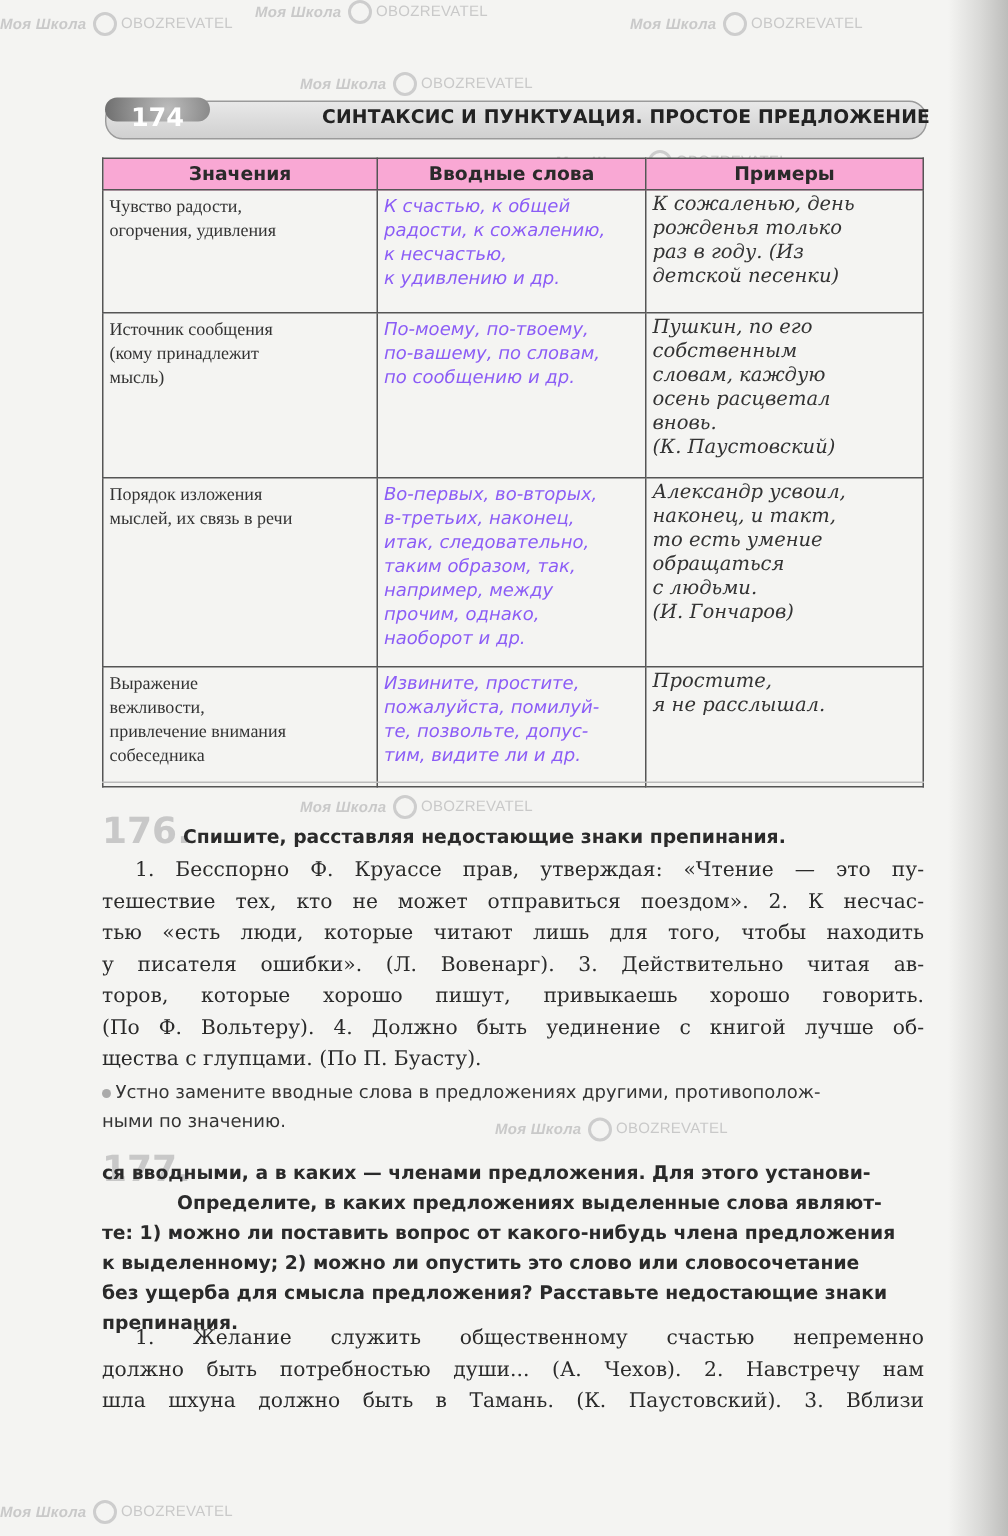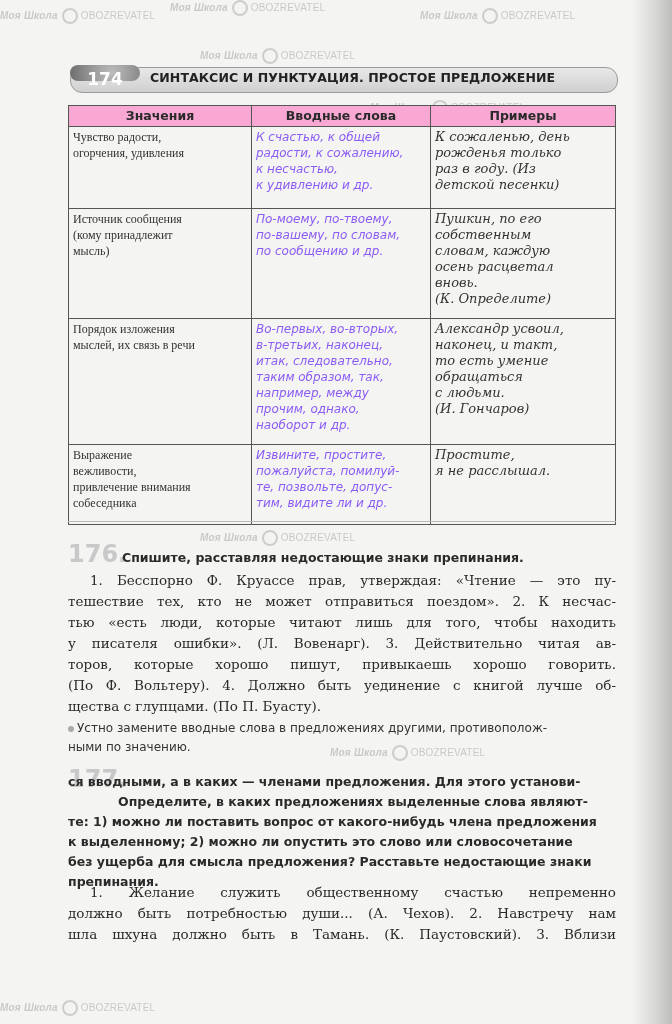--- a/index.html
+++ b/index.html
@@ -30,21 +30,21 @@
     .page-num {
       position:absolute; left:70px; top:65px; width:70px; height:16px;
       background:radial-gradient(circle at 60% 50%, #bdbdbd, #6e6e6e);
       border-radius:14px; color:#fff; font-weight:bold; font-size:17px;
       text-align:center; line-height:28px;
       font-family:"DejaVu Sans", sans-serif;
     }
     .header-title {
       position:absolute; left:150px; top:70px; width:470px;
       font-family:"DejaVu Sans", sans-serif; font-weight:bold; font-size:12.5px;
-      color:#222; text-align:left; letter-spacing:0.1px;
+      color:#222; text-align:right; letter-spacing:0.1px;
     }
     table.ref {
       position:absolute; left:68px; top:105px; width:548px;
       border-collapse:collapse; font-size:12px; line-height:16px;
     }
     table.ref th {
       background:#f9a8d4; font-weight:bold; font-size:12.5px;
       border:1.5px solid #555; padding:1px 4px; text-align:center; height:18px;
     }
     table.ref td {
@@ -135,21 +135,21 @@
         <span class="line">По-моему, по-твоему,</span>
         <span class="line">по-вашему, по словам,</span>
         <span class="line">по сообщению и др.</span>
       </td>
       <td class="c3">
         <span class="line">Пушкин, по его</span>
         <span class="line">собственным</span>
         <span class="line">словам, каждую</span>
         <span class="line">осень расцветал</span>
         <span class="line">вновь.</span>
-        <span class="line">(К. Определите)</span>
+        <span class="line">(К. Паустовский)</span>
       </td>
     </tr>
     <tr style="height:126px;padding-left:18px;">
       <td class="c1">
         <span class="line">Порядок изложения</span>
         <span class="line">мыслей, их связь в речи</span>
       </td>
       <td class="c2">
         <span class="line">Во-первых, во-вторых,</span>
         <span class="line">в-третьих, наконец,</span>

